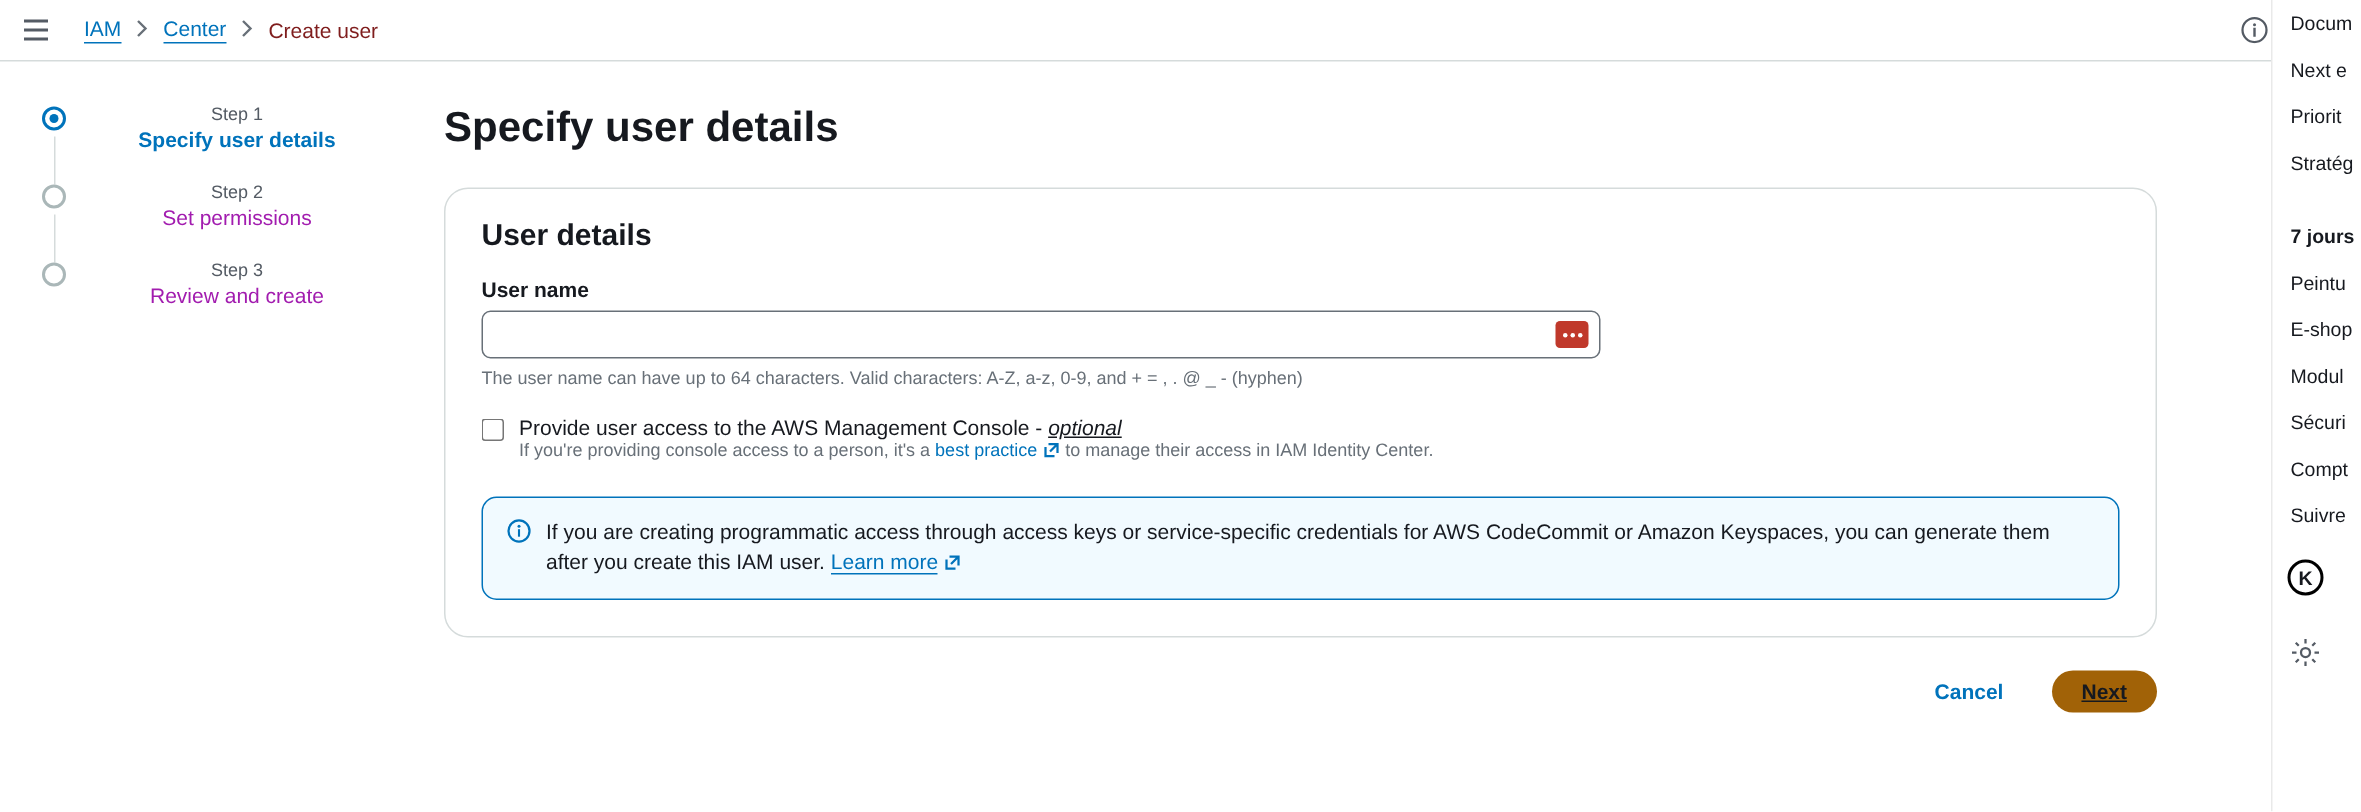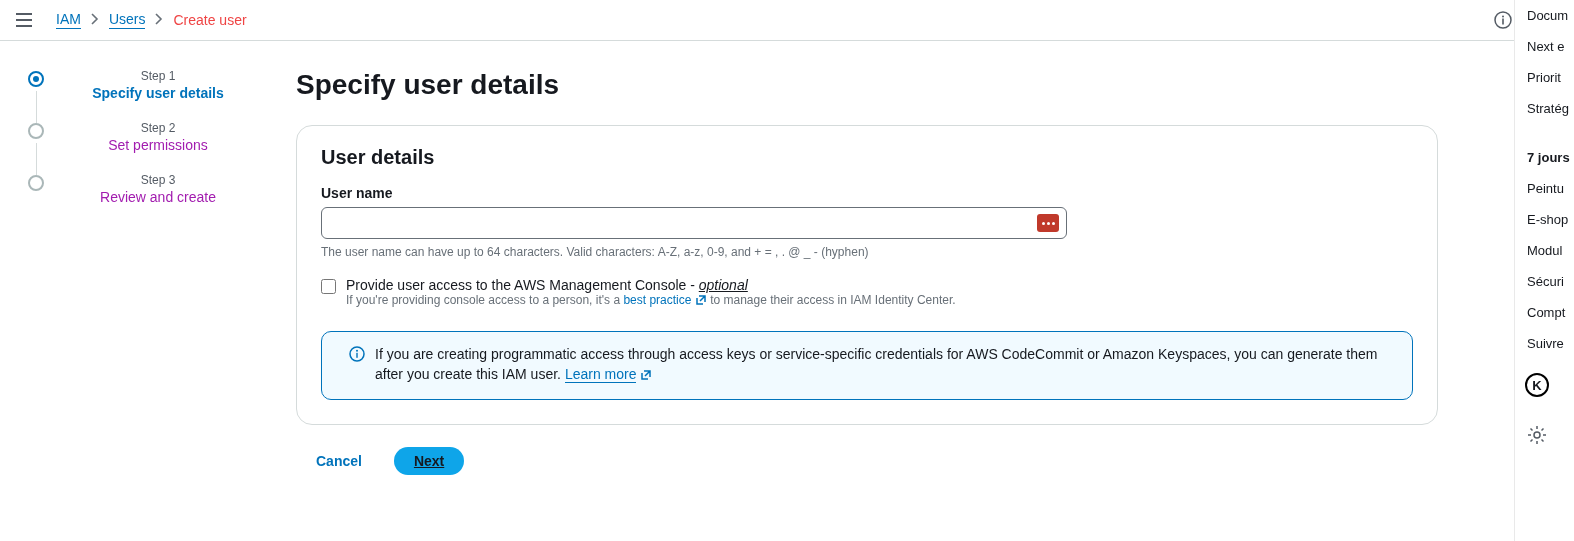--- a/index.html
+++ b/index.html
@@ -46,21 +46,21 @@
 .breadcrumb a {
   color: #0073bb;
   text-decoration: none;
   border-bottom: 1px solid #0073bb;
   padding-bottom: 1px;
 }
 .breadcrumb .sep {
   color: #687078;
 }
 .breadcrumb .current {
-  color: #ef4444;
+  color: #7f1d1d;
 }
 .header-right {
   margin-left: auto;
   display: flex;
   align-items: center;
   gap: 12px;
 }
 .header-icon {
   width: 20px;
   height: 20px;
@@ -238,57 +238,58 @@
   display: inline-block;
   vertical-align: -2px;
 }
 
 .info-box {
   display: flex;
   gap: 10px;
   border: 1px solid #0073bb;
   background: #f1faff;
   border-radius: 10px;
-  padding: 12px 27px;
+  padding: 12px 16px;
   margin-top: 22px;
   font-size: 14px;
   line-height: 1.45;
 }
 .info-box a {
   color: #0073bb;
   text-decoration: none;
   border-bottom: 1px solid #0073bb;
 }
 .info-icon {
   flex-shrink: 0;
   width: 16px;
   height: 16px;
   margin-top: 2px;
 }
 
 
 .footer-buttons {
   display: flex;
+  justify-content: flex-end;
   gap: 12px;
   margin-top: 22px;
 }
 .btn {
   border-radius: 20px;
   padding: 6px 20px;
   font-size: 14px;
   font-weight: 700;
   cursor: pointer;
   border: none;
 }
 .btn-link {
   background: transparent;
   color: #0073bb;
 }
 .btn-primary {
-  background: #0ea5e9;
+  background: #a16207;
   color: #16191f;
   text-decoration: underline;
 }
 
 
 .right-drawer {
   position: absolute;
   right: 0;
   top: 0;
   bottom: 0;
@@ -333,21 +334,21 @@
       <span></span>
       <span></span>
   </div>
   <div class="breadcrumb">
     <a href="#">IAM</a>
     <span class="sep">
       <svg width="8" height="12" viewBox="0 0 8 12">
           <path d="M1 1l5 5-5 5" fill="none" stroke="#687078" stroke-width="1.6"></path>
         </svg>
     </span>
-    <a href="#">Users</a>
+    <a href="#">Center</a>
     <span class="sep">
       <svg width="8" height="12" viewBox="0 0 8 12">
           <path d="M1 1l5 5-5 5" fill="none" stroke="#687078" stroke-width="1.6"></path>
         </svg>
     </span>
     <span class="current">Create user</span>
   </div>
   <div class="header-right">
     <div class="header-icon">
       <svg width="18" height="18" viewBox="0 0 18 18">

